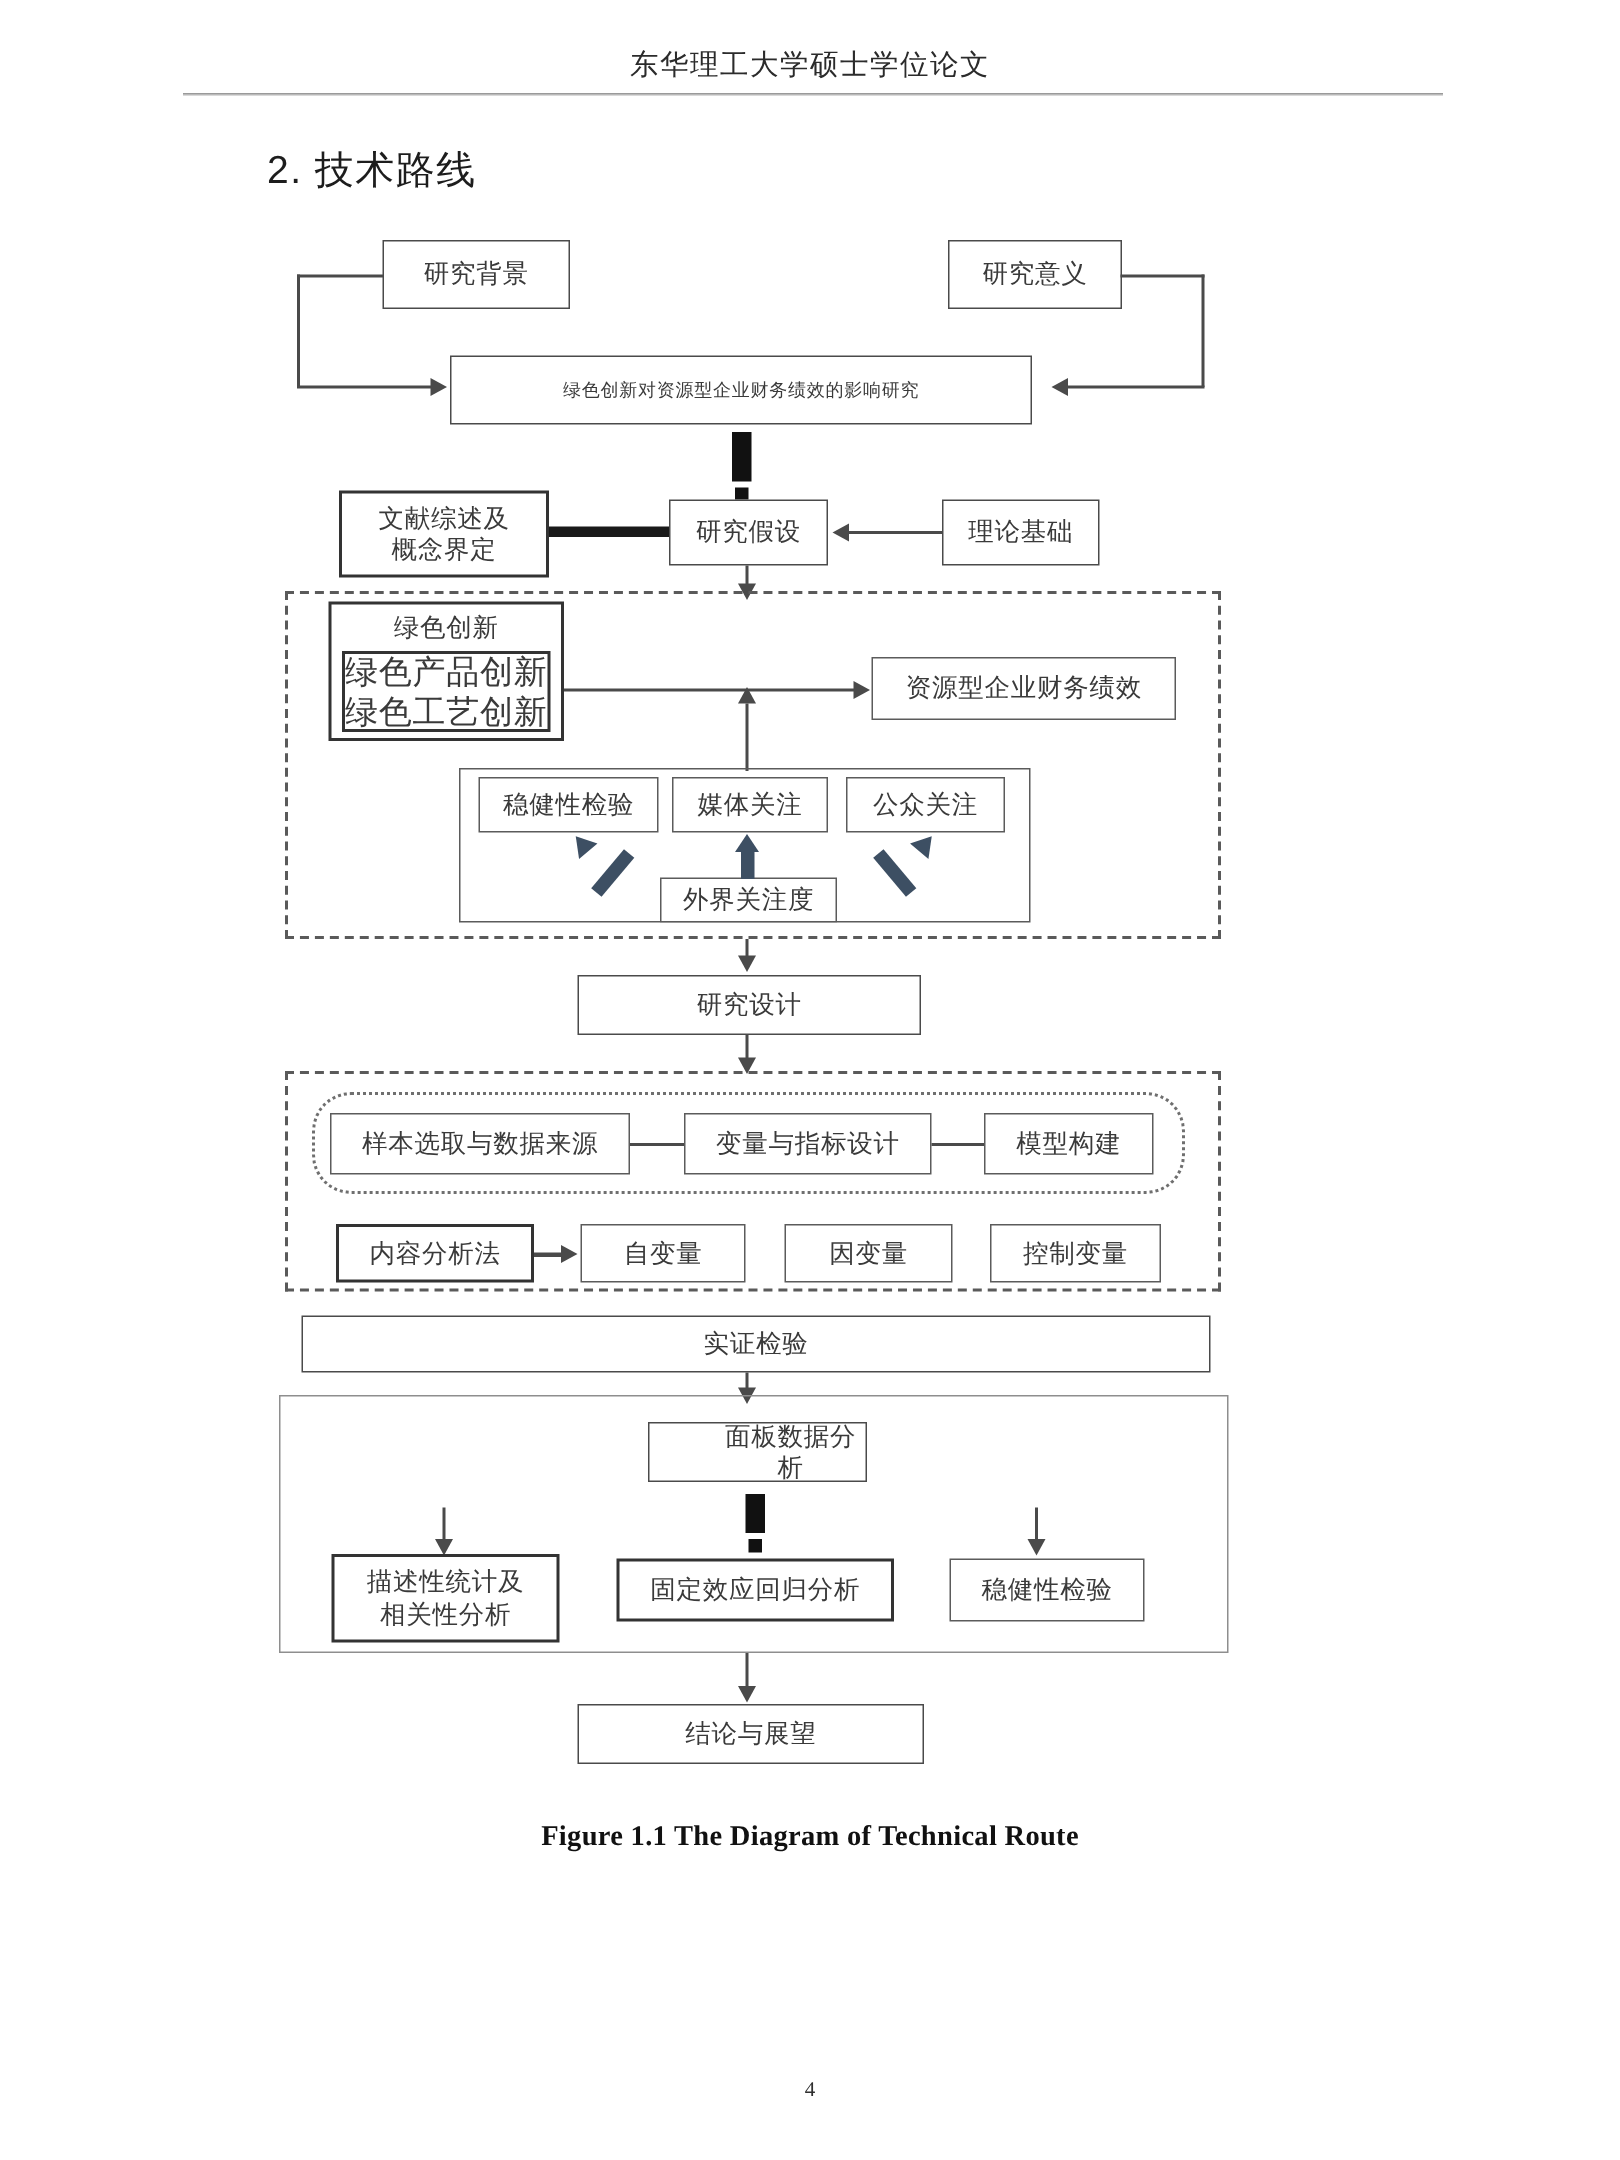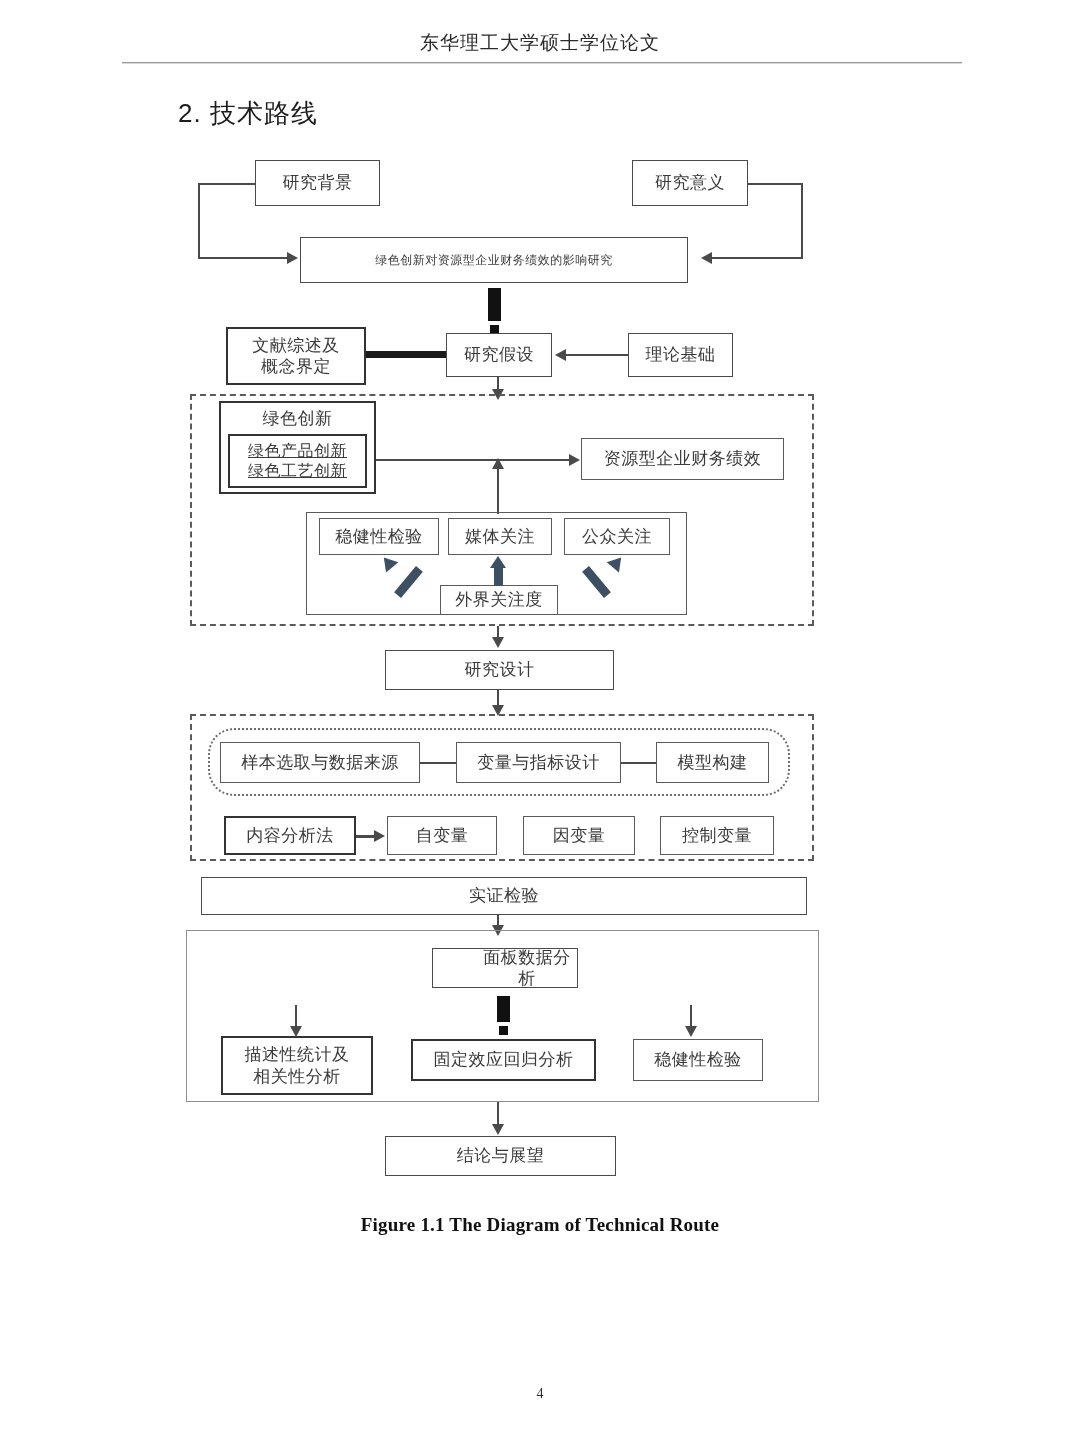--- a/index.html
+++ b/index.html
@@ -158,21 +158,21 @@
 
   <div class="v-line" style="left:497px; top:377px; height:18px;"></div>
   <div class="arrow-down" style="left:492px; top:389px;"></div>
 
   <div class="dashed-zone" style="left:190px; top:394px; width:624px; height:232px;"></div>
 
   <div class="box bold" style="left:219px; top:401px; width:157px; height:93px; flex-direction:column; justify-content:flex-start; padding-top:4px;">
     <span class="ln" style="margin:1px 0 3px 0;">绿色创新</span>
   </div>
 
-  <div class="box bold two-line" style="left:228px; top:434px; width:139px; height:54px; font-size:16px;text-decoration:underline;">
+  <div class="box bold two-line" style="left:228px; top:434px; width:139px; height:54px; font-size:22px;">
     <span class="ln">绿色产品创新</span>
     <span class="ln">绿色工艺创新</span>
   </div>
 
   <div class="box thin" style="left:581px; top:438px; width:203px; height:42px;">资源型企业财务绩效</div>
 
   <div class="h-line" style="left:376px; top:459px; width:194px;"></div>
   <div class="arrow-right" style="left:569px; top:454px;"></div>
 
   <div class="v-line" style="left:497px; top:469px; height:45px;"></div>

